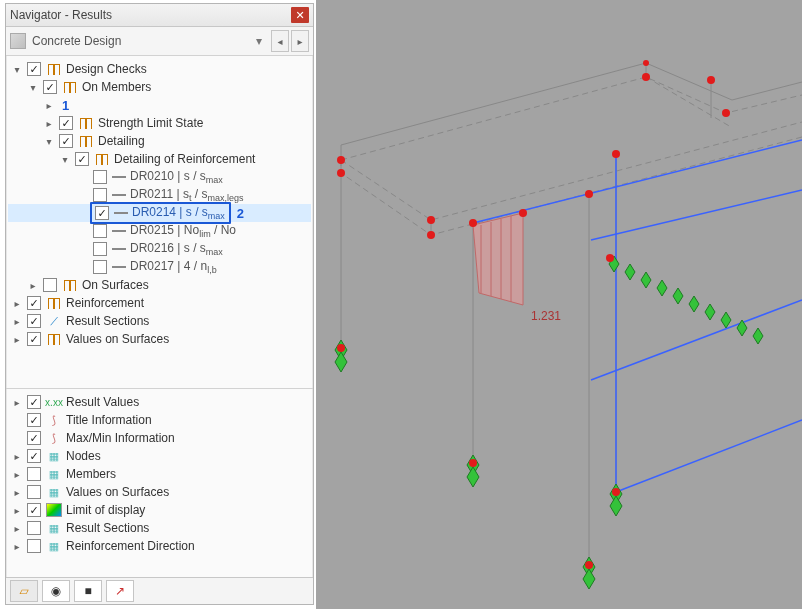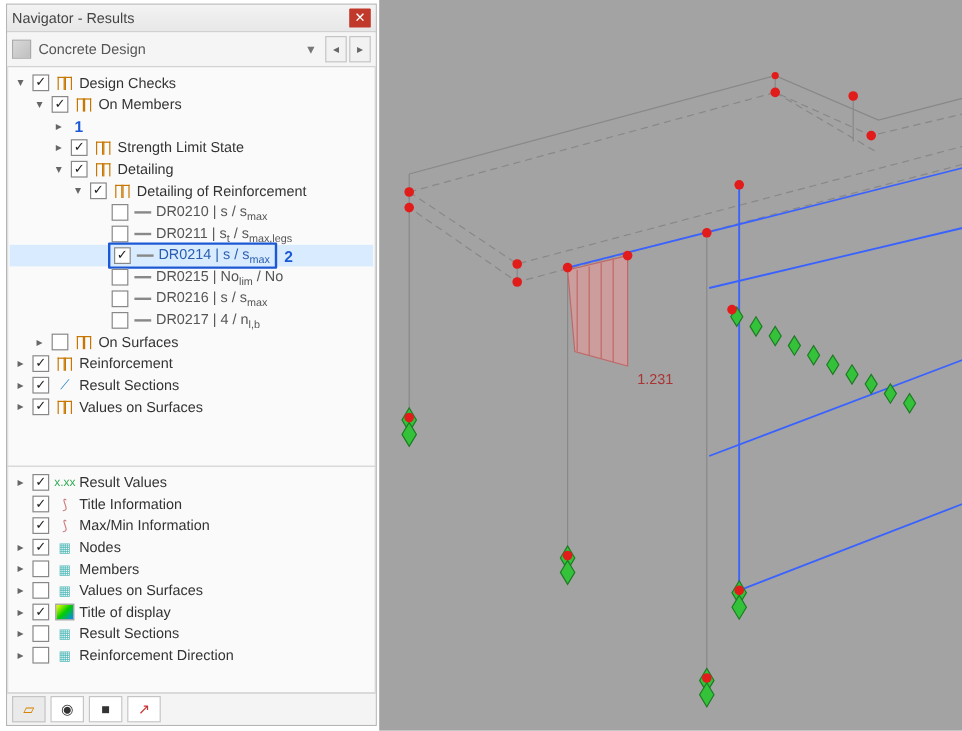--- a/index.html
+++ b/index.html
@@ -202,21 +202,21 @@
     <div class="row" style="padding-left:2px">
       <div class="tw">▸</div>
       <div class="cb"></div>
       <div class="ic" style="color:#5bb">▦</div>
       <div class="lbl">Values on Surfaces</div>
     </div>
     <div class="row" style="padding-left:2px">
       <div class="tw">▸</div>
       <div class="cb checked"></div>
       <div class="ic" style="background:linear-gradient(135deg,#ff0,#0c0,#08f);width:14px;height:12px;border:1px solid #999"></div>
-      <div class="lbl">Title of display</div>
+      <div class="lbl">Limit of display</div>
     </div>
     <div class="row" style="padding-left:2px">
       <div class="tw">▸</div>
       <div class="cb"></div>
       <div class="ic" style="color:#5bb">▦</div>
       <div class="lbl">Result Sections</div>
     </div>
     <div class="row" style="padding-left:2px">
       <div class="tw">▸</div>
       <div class="cb"></div>

